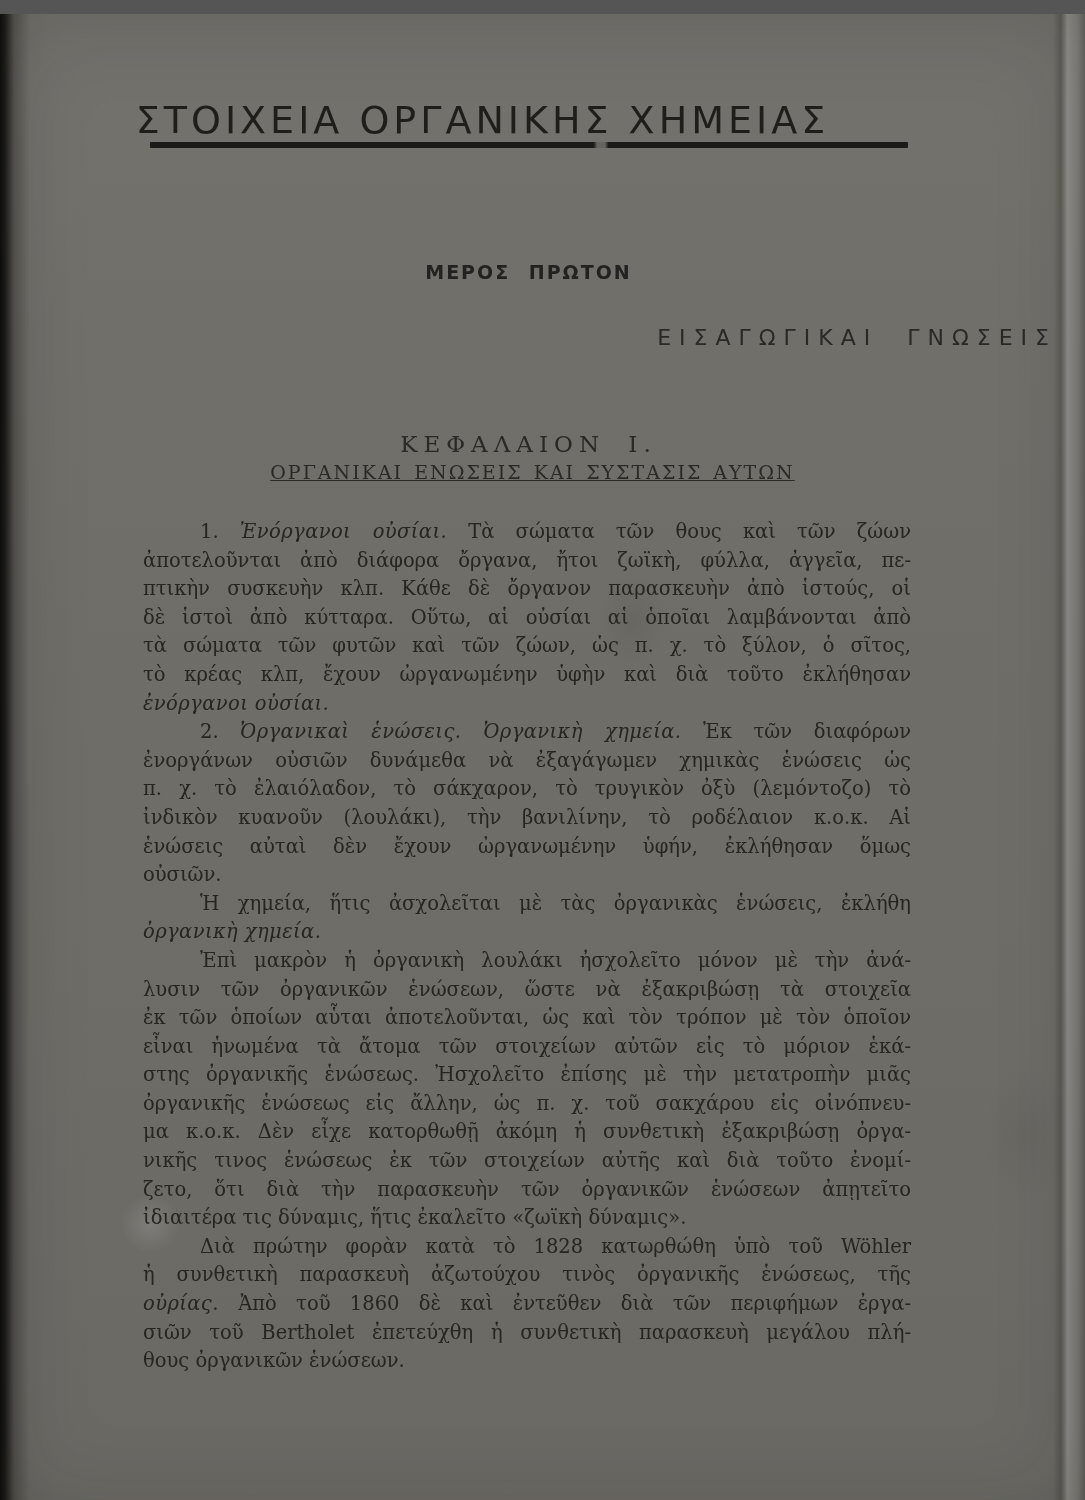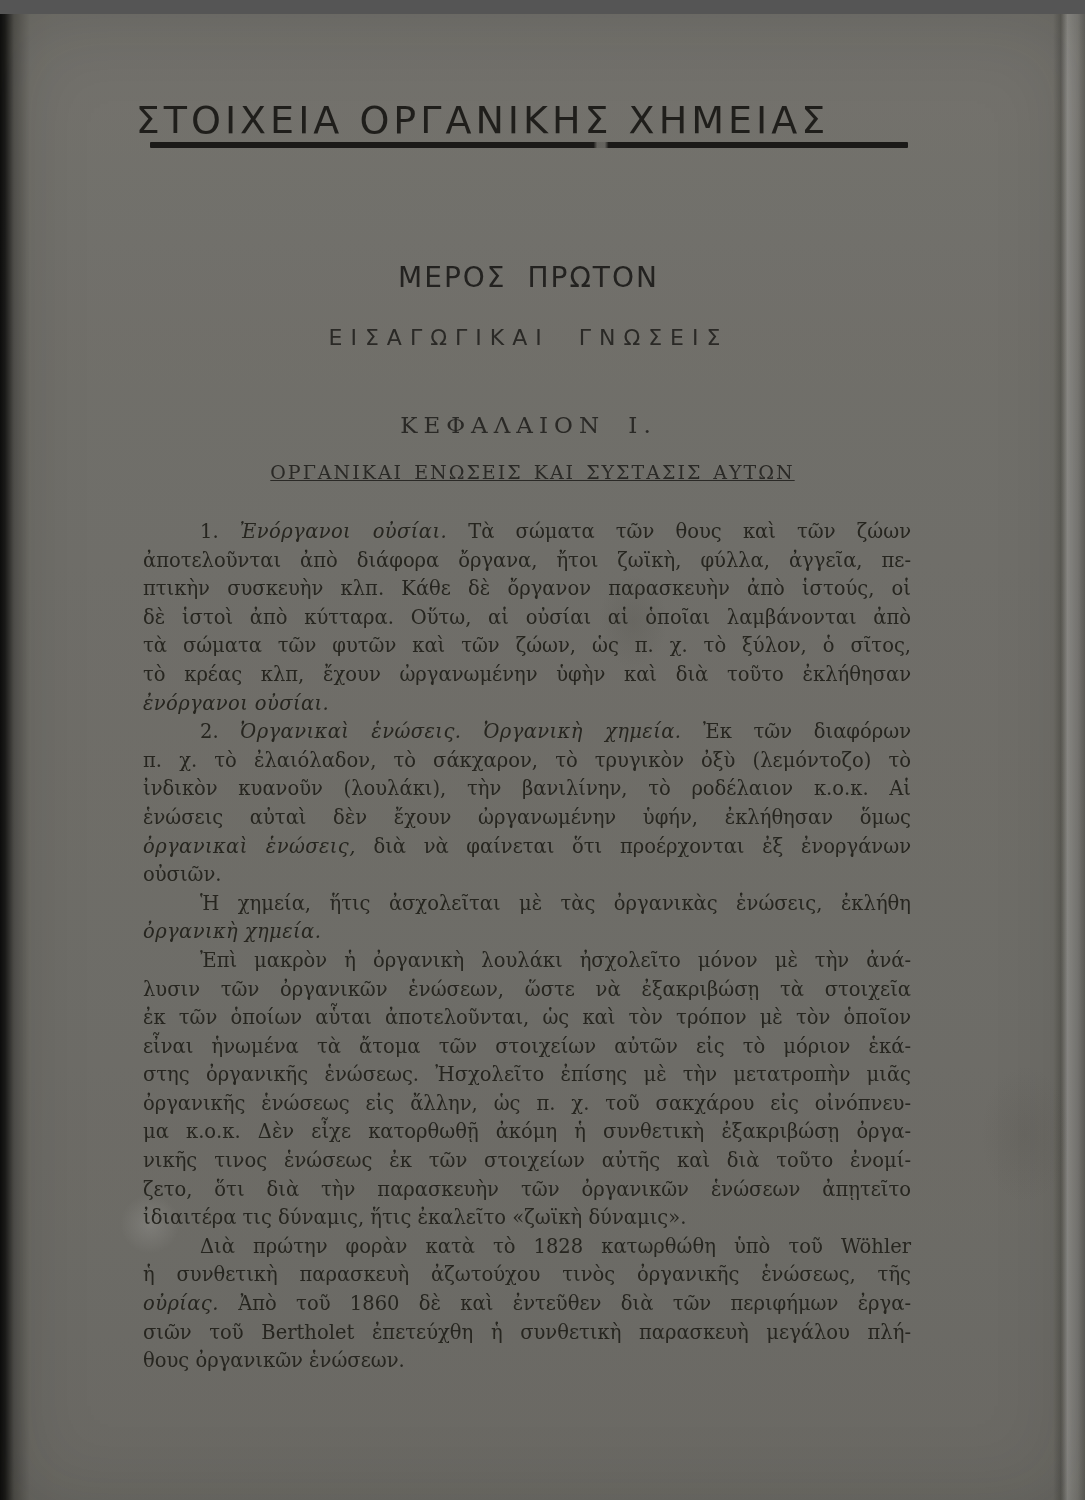--- a/index.html
+++ b/index.html
@@ -44,32 +44,32 @@
   .title-rule{
     position:absolute;left:150px;top:128px;width:758px;height:6px;
     background:linear-gradient(90deg,#1b1a18 0%, #1b1a18 58.5%, rgba(27,26,24,0.15) 59%, rgba(27,26,24,0.15) 60%, #1b1a18 60.5%, #1b1a18 100%);
     border-radius:1px;
   }
 
   .h-part{
     position:absolute;left:0;right:28px;top:247px;
     text-align:center;
     font-family:"DejaVu Sans", sans-serif;
-    font-size:28px;font-weight:400;letter-spacing:2px;word-spacing:10px;
+    font-size:19px;font-weight:700;letter-spacing:2px;word-spacing:10px;
     color:#232220;
   }
   .h-intro{
     position:absolute;left:0;right:28px;top:311px;
-    text-align:center;
+    text-align:right;
     font-family:"DejaVu Sans", sans-serif;
     font-size:22px;font-weight:400;letter-spacing:8px;word-spacing:14px;
     color:#2a2926;
   }
   .h-chapter{
-    position:absolute;left:0;right:28px;top:398px;
+    position:absolute;left:0;right:28px;top:417px;
     text-align:center;
     font-size:23px;font-weight:400;letter-spacing:6px;word-spacing:10px;
     color:#2a2926;
   }
   .h-subject{
     position:absolute;left:8px;right:28px;top:447px;
     text-align:center;
     font-size:19px;font-weight:400;letter-spacing:2px;word-spacing:3px;
     color:#2a2926;
     text-decoration:underline;
@@ -112,24 +112,24 @@
         <div class="line indent"><span>1. </span><span class="em">Ἐνόργανοι οὐσίαι.</span><span> Τὰ σώματα τῶν θους καὶ τῶν ζώων</span></div>
         <div class="line"><span>ἀποτελοῦνται ἀπὸ διάφορα ὄργανα, ἤτοι ζωϊκὴ, φύλλα, ἀγγεῖα, πε-</span></div>
         <div class="line"><span>πτικὴν συσκευὴν κλπ. Κάθε δὲ ὄργανον παρασκευὴν ἀπὸ ἱστούς, οἱ</span></div>
         <div class="line"><span>δὲ ἱστοὶ ἀπὸ κύτταρα. Οὕτω, αἱ οὐσίαι αἱ ὁποῖαι λαμβάνονται ἀπὸ</span></div>
         <div class="line"><span>τὰ σώματα τῶν φυτῶν καὶ τῶν ζώων, ὡς π. χ. τὸ ξύλον, ὁ σῖτος,</span></div>
         <div class="line"><span>τὸ κρέας κλπ, ἔχουν ὠργανωμένην ὑφὴν καὶ διὰ τοῦτο ἐκλήθησαν</span></div>
         <div class="line last"><span class="em">ἐνόργανοι οὐσίαι.</span></div>
       </div>
       <div class="para">
         <div class="line indent"><span>2. </span><span class="em">Ὀργανικαὶ ἑνώσεις. Ὀργανικὴ χημεία.</span><span> Ἐκ τῶν διαφόρων</span></div>
+        <div class="line"><span>ἐνοργάνων οὐσιῶν δυνάμεθα νὰ ἐξαγάγωμεν χημικὰς ἑνώσεις ὡς</span></div>
         <div class="line"><span>π. χ. τὸ ἐλαιόλαδον, τὸ σάκχαρον, τὸ τρυγικὸν ὀξὺ (λεμόντοζο) τὸ</span></div>
         <div class="line"><span>ἰνδικὸν κυανοῦν (λουλάκι), τὴν βανιλίνην, τὸ ροδέλαιον κ.ο.κ. Αἱ</span></div>
         <div class="line"><span>ἑνώσεις αὐταὶ δὲν ἔχουν ὠργανωμένην ὑφήν, ἐκλήθησαν ὅμως</span></div>
-        <div class="line"><span class="em">ὀργανικαὶ ἑνώσεις,</span><span> διὰ νὰ φαίνεται ὅτι προέρχονται ἐξ ἐνοργάνων</span></div>
         <div class="line last"><span>οὐσιῶν.</span></div>
       </div>
       <div class="para">
         <div class="line indent"><span>Ἡ χημεία, ἥτις ἀσχολεῖται μὲ τὰς ὀργανικὰς ἑνώσεις, ἐκλήθη</span></div>
         <div class="line last"><span class="em">ὀργανικὴ χημεία.</span></div>
       </div>
       <div class="para">
         <div class="line indent"><span>Ἐπὶ μακρὸν ἡ ὀργανικὴ λουλάκι ἠσχολεῖτο μόνον μὲ τὴν ἀνά-</span></div>
         <div class="line"><span>λυσιν τῶν ὀργανικῶν ἑνώσεων, ὥστε νὰ ἐξακριβώσῃ τὰ στοιχεῖα</span></div>
         <div class="line"><span>ἐκ τῶν ὁποίων αὗται ἀποτελοῦνται, ὡς καὶ τὸν τρόπον μὲ τὸν ὁποῖον</span></div>

